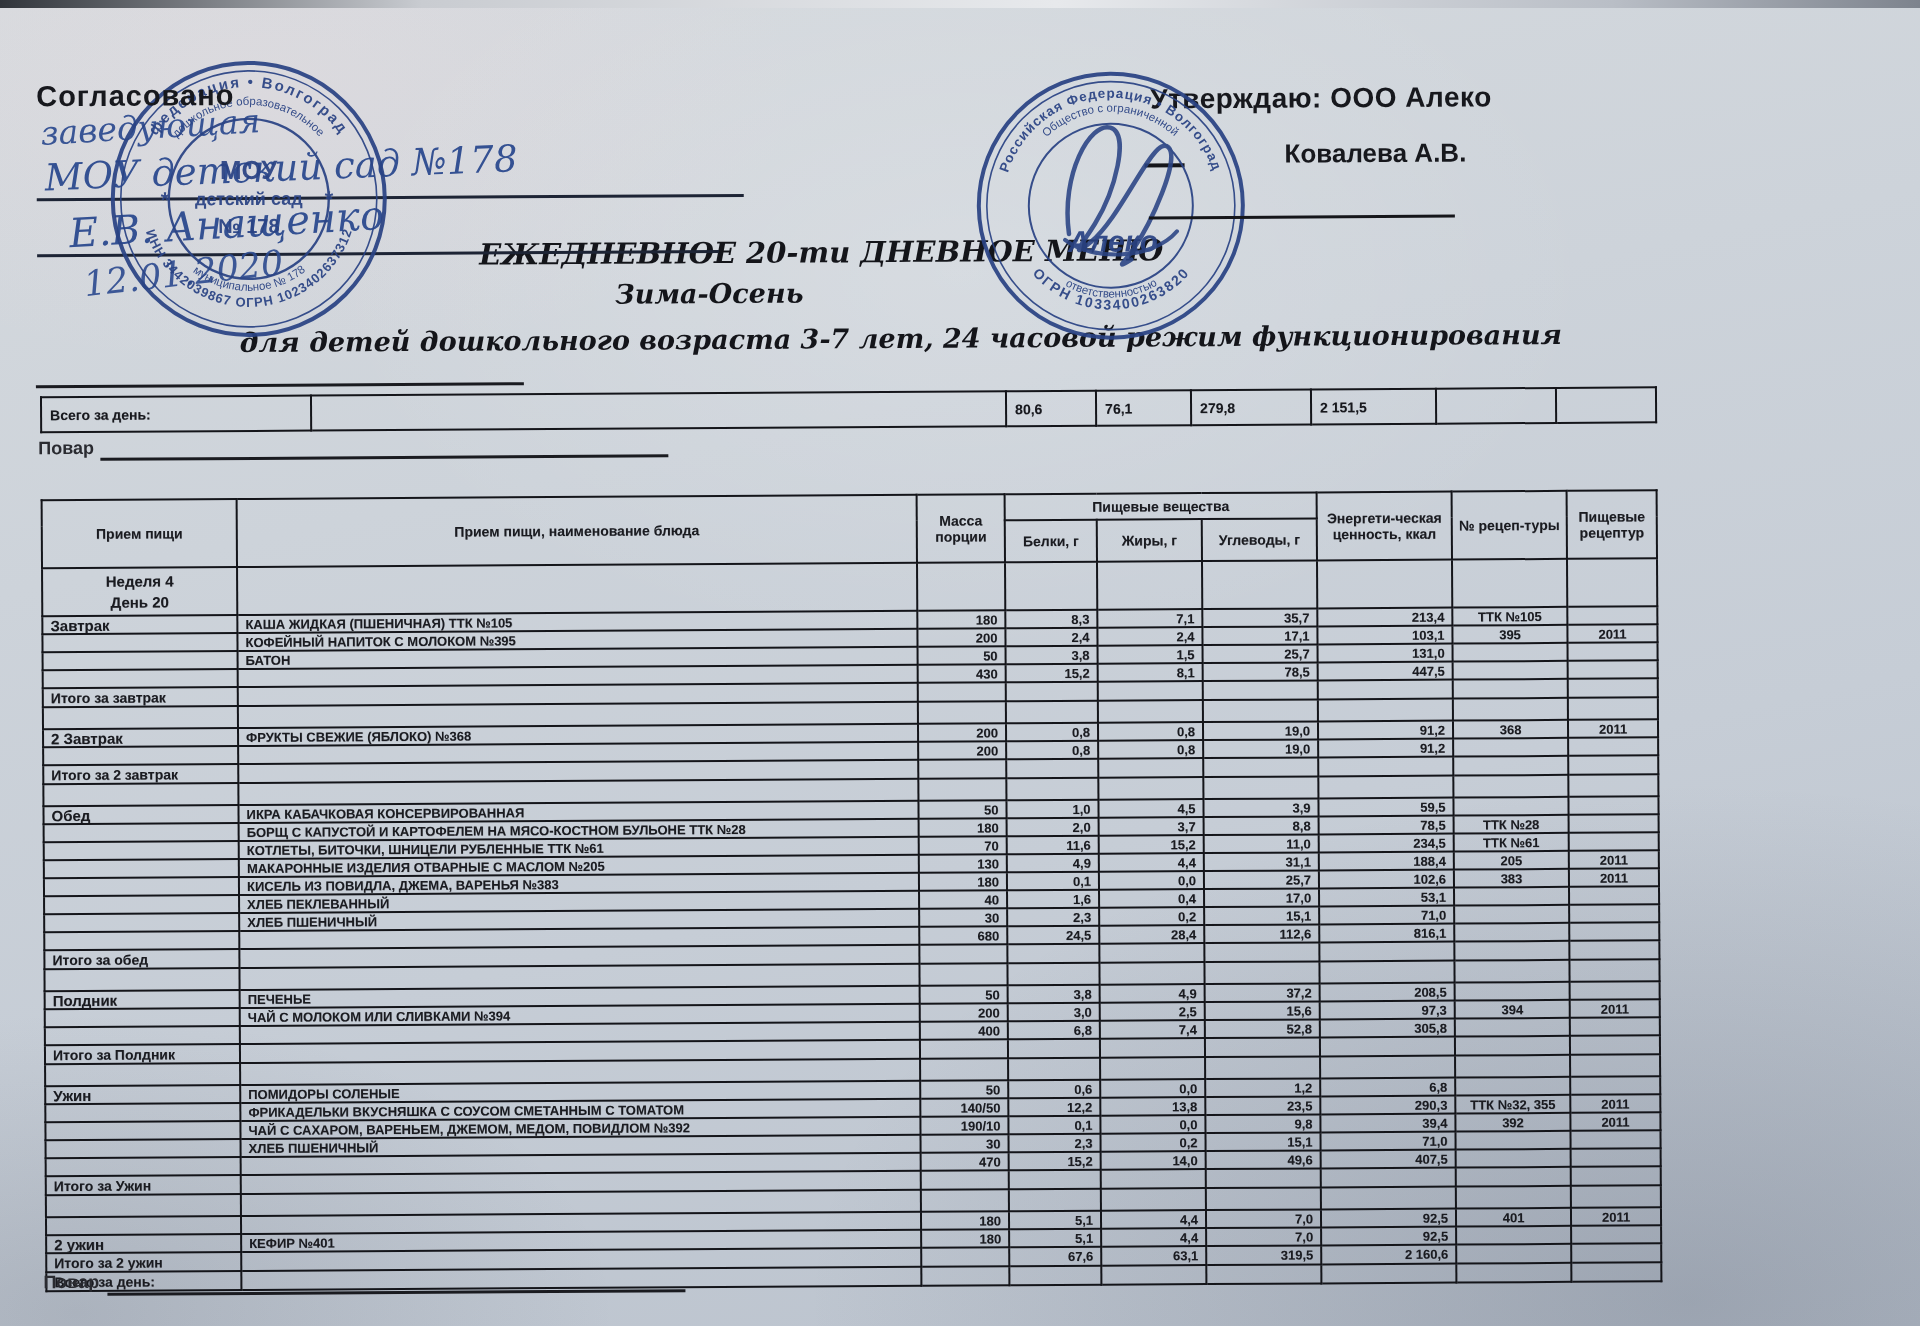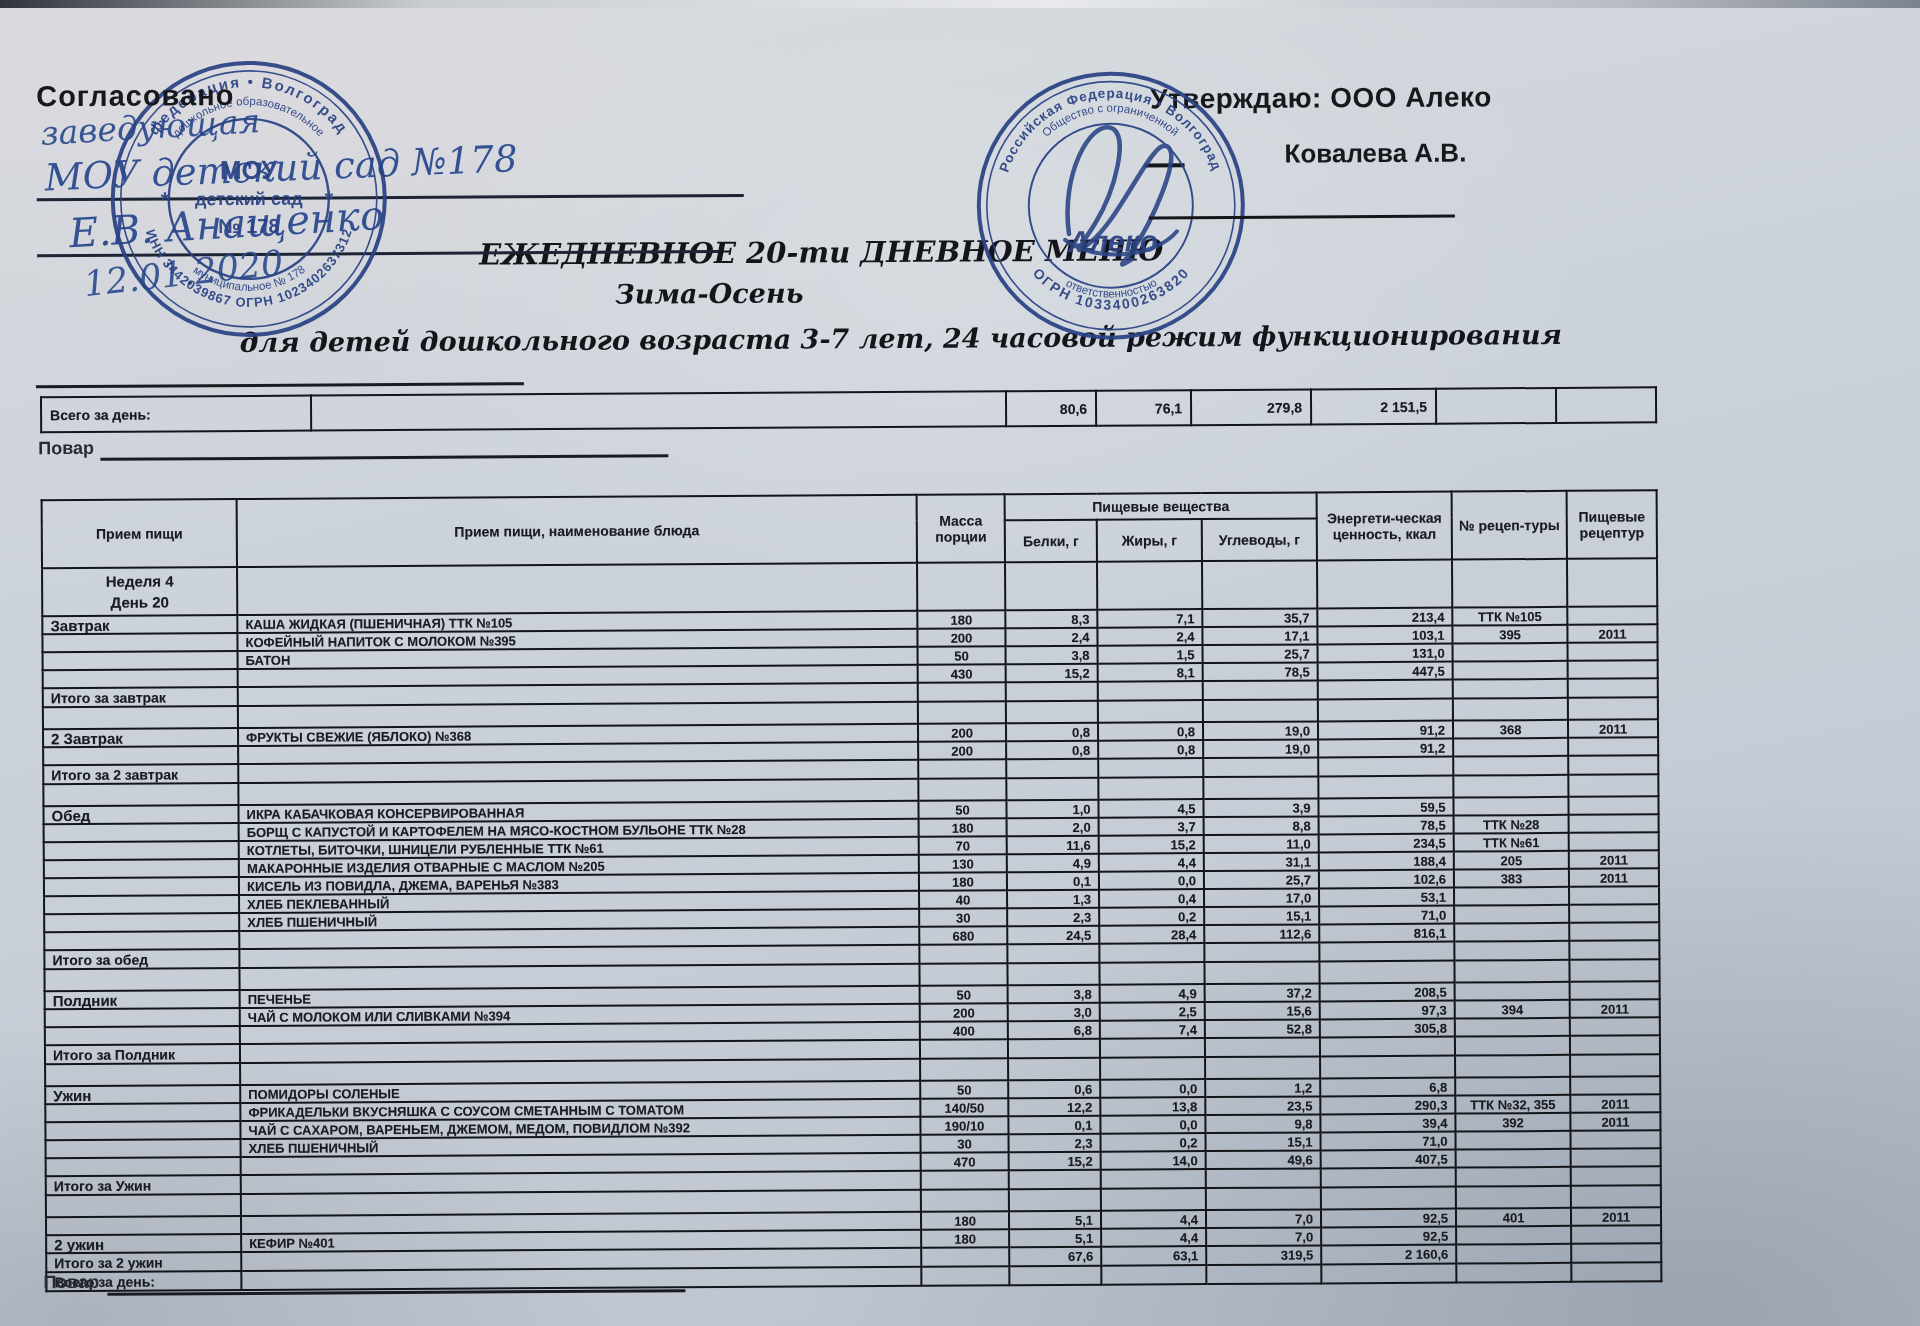--- a/index.html
+++ b/index.html
@@ -52,21 +52,21 @@
 
   
   .stray-line{position:absolute;left:36px;top:383px;width:488px;height:3px;background:#1a1b20;}
   table{border-collapse:collapse;table-layout:fixed;}
   .totals-table{position:absolute;left:40px;top:394px;width:1615px;}
   .totals-table td{
     border:2.5px solid #14151a;height:33px;font-size:14px;font-weight:bold;color:#17181d;
     padding:0 8px;white-space:nowrap;overflow:hidden;text-shadow:.3px .3px 0 rgba(20,20,30,.3);
   }
   .totals-table td.lbl{text-align:left;}
-  .totals-table td.num{text-align:right;}
+  .totals-table td.num{}
 
   .cook-top-label{position:absolute;left:38px;top:436px;font-size:18px;font-weight:bold;color:#2a2b31;}
   .cook-top-line{position:absolute;left:100px;top:456px;width:568px;height:3px;background:#1a1b20;}
   .cook-bottom-label{position:absolute;left:38px;top:1270px;font-size:18px;font-weight:bold;color:#2a2b31;}
   .cook-bottom-line{position:absolute;left:102px;top:1291px;width:578px;height:3px;background:#1a1b20;}
 
   
   .menu-table{position:absolute;left:40px;top:497px;width:1615px;}
   .menu-table th,.menu-table td{
     border-left:2px solid #14151a;border-right:2px solid #14151a;
@@ -78,21 +78,21 @@
   .menu-table thead tr.h2{height:42px;}
   .menu-table td{font-size:13px;padding:0 7px;white-space:nowrap;overflow:hidden;vertical-align:middle;line-height:1;}
   tr.row-week{height:48px;}
   tr.row-week td{font-size:15px;text-align:center;line-height:1.4;white-space:normal;}
   tr.row-dish{height:18px;}
   tr.row-subtotal{height:19px;}
   tr.row-spacer{height:22px;}
   .menu-table td.c-meal{text-align:left;font-size:15px;}
   tr.row-subtotal td.c-meal{font-size:14px;}
   .menu-table td.c-dish{text-align:left;}
-  .menu-table td.c-mass{text-align:center;margin-top:8px;}
+  .menu-table td.c-mass{text-align:right;margin-top:8px;}
   .menu-table td.c-num{text-align:right;}
   .menu-table td.c-mid{text-align:center;}
 
   
   .stamp text{fill:#2a4384;font-family:"Liberation Sans",sans-serif;}
 </style>
 </head>
 <body>
 
 <div class="paper"></div>
@@ -391,21 +391,21 @@
     <td class="c-num">0,0</td>
     <td class="c-num">25,7</td>
     <td class="c-num">102,6</td>
     <td class="c-mid">383</td>
     <td class="c-mid">2011</td>
   </tr>
         <tr class="row-dish">
     <td class="c-meal"></td>
     <td class="c-dish">ХЛЕБ ПЕКЛЕВАННЫЙ</td>
     <td class="c-mass">40</td>
-    <td class="c-num">1,3</td>
+    <td class="c-num">1,6</td>
     <td class="c-num">0,4</td>
     <td class="c-num">17,0</td>
     <td class="c-num">53,1</td>
     <td class="c-mid"></td>
     <td class="c-mid"></td>
   </tr>
         <tr class="row-dish">
     <td class="c-meal"></td>
     <td class="c-dish">ХЛЕБ ПШЕНИЧНЫЙ</td>
     <td class="c-mass">30</td>

